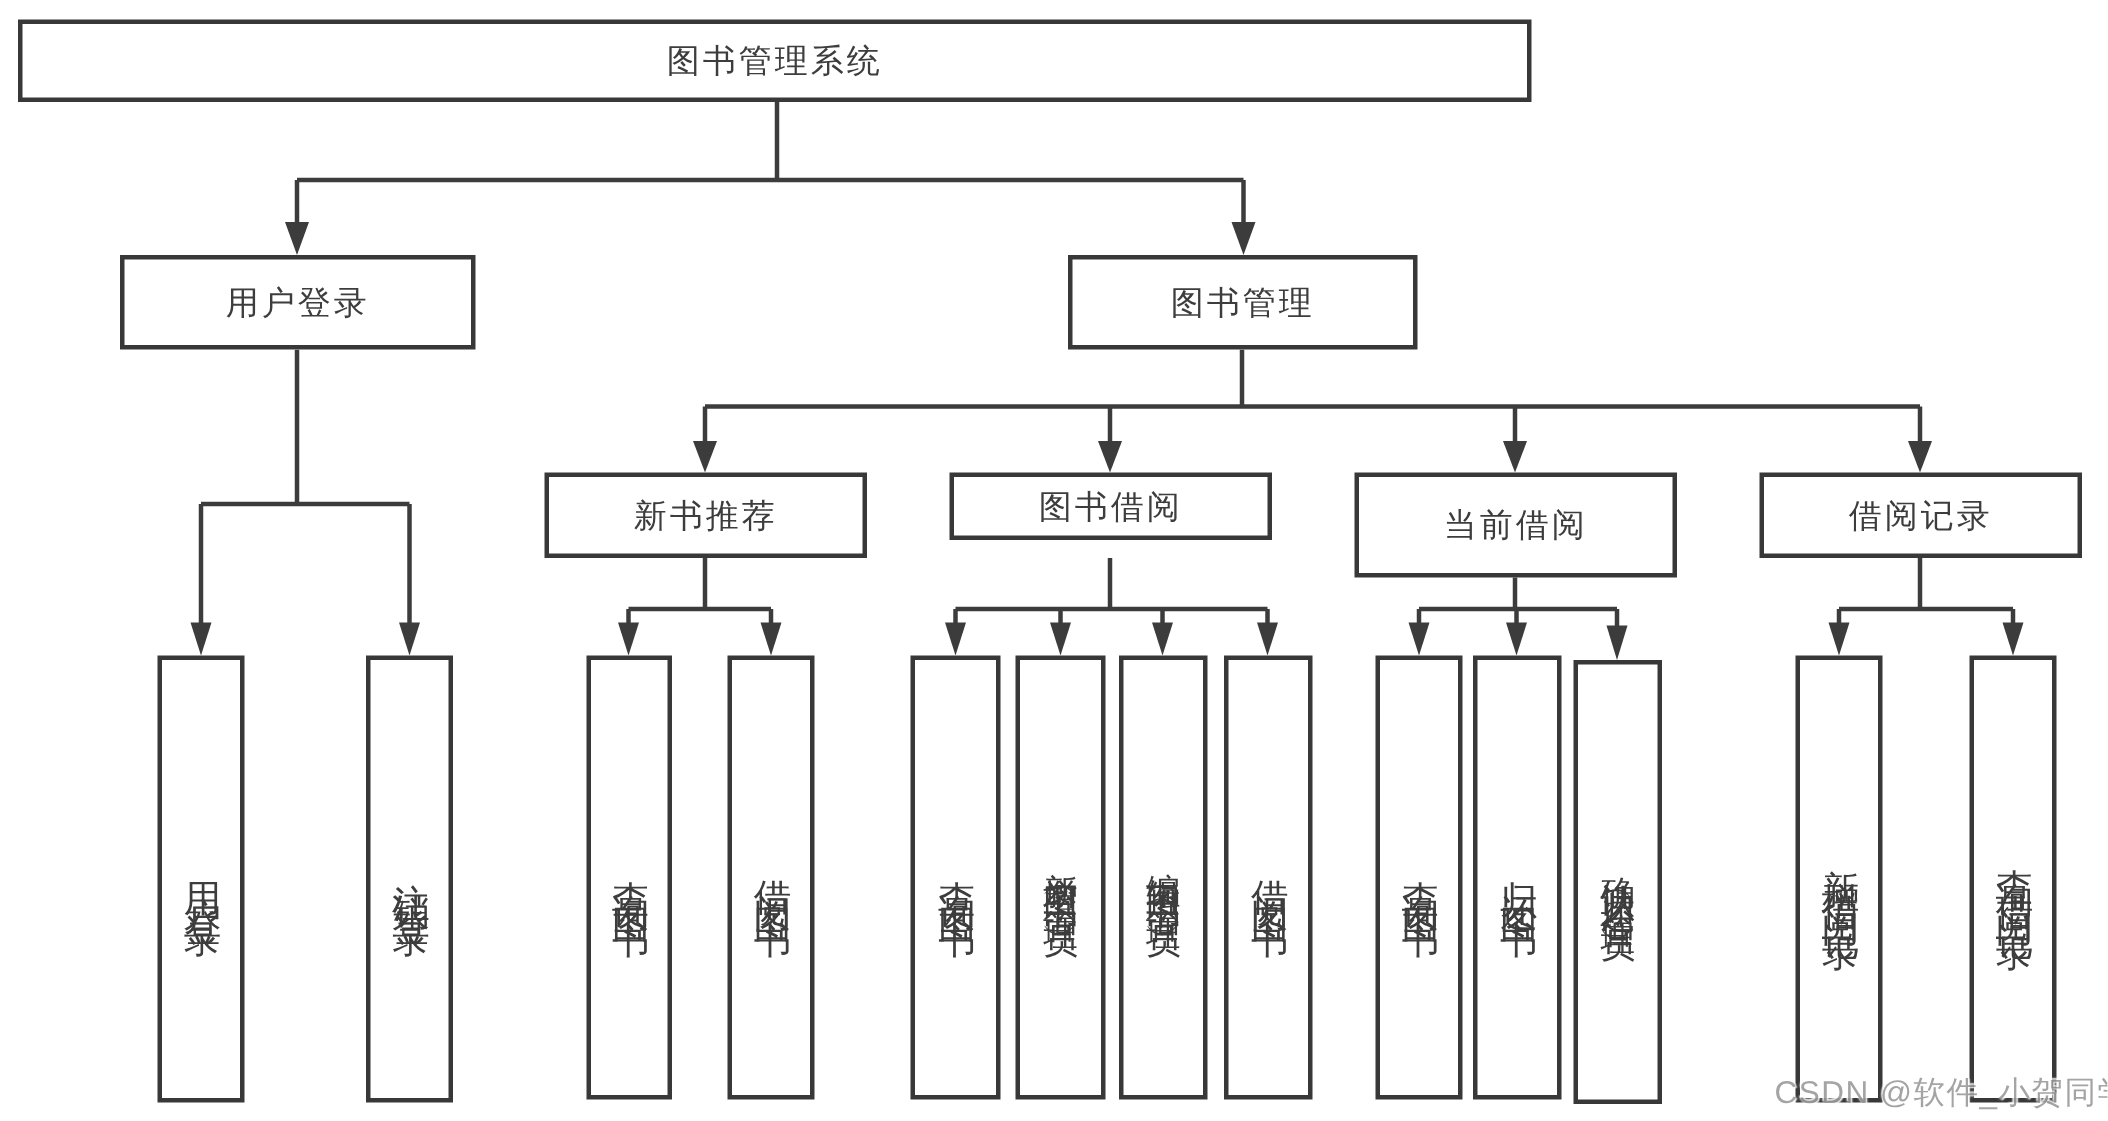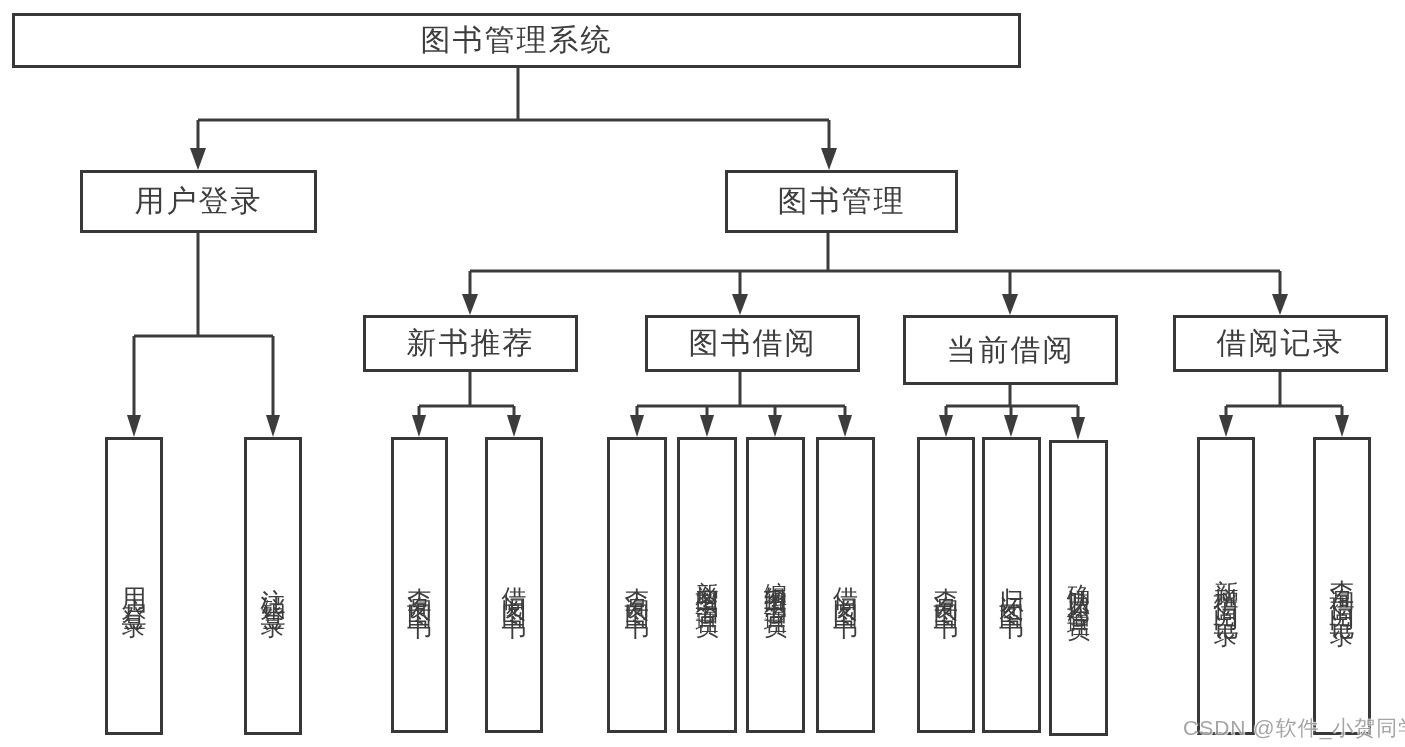--- a/index.html
+++ b/index.html
@@ -20,21 +20,21 @@
     background: #ffffff;
     border: 3px solid #383838;
     box-sizing: border-box;
     display: flex;
     align-items: center;
     justify-content: center;
     text-align: center;
     z-index: 2;
   }
   .hlabel {
-    font-size: 30px;
+    font-size: 22px;
     letter-spacing: 2px;
     white-space: nowrap;
   }
   .vtext {
     writing-mode: vertical-rl;
     text-orientation: mixed;
     font-size: 25px;
     line-height: 1;
     letter-spacing: 9px;
   }
@@ -149,28 +149,28 @@
   </g>
 </svg>
 
 <div class="box" style="left:12px; top:13px; width:1009px; height:55px;">
   <span class="hlabel">图书管理系统</span>
 </div>
 
 <div class="box" style="left:80px; top:170px; width:237px; height:63px;">
   <span class="hlabel">用户登录</span>
 </div>
-<div class="box" style="left:712px; top:170px; width:233px; height:63px;margin-left:13px;">
+<div class="box" style="left:712px; top:170px; width:233px; height:63px;">
   <span class="hlabel">图书管理</span>
 </div>
 
 <div class="box" style="left:363px; top:315px; width:215px; height:57px;text-align:right;">
   <span class="hlabel">新书推荐</span>
 </div>
-<div class="box" style="left:633px; top:315px; width:215px; height:57px;margin-left:12px;">
+<div class="box" style="left:633px; top:315px; width:215px; height:45px;">
   <span class="hlabel">图书借阅</span>
 </div>
 <div class="box" style="left:903px; top:315px; width:215px; height:70px;">
   <span class="hlabel">当前借阅</span>
 </div>
 <div class="box" style="left:1173px; top:315px; width:215px; height:57px;">
   <span class="hlabel">借阅记录</span>
 </div>
 
 <div class="box" style="left:105px; top:437px; width:58px; height:298px;">

